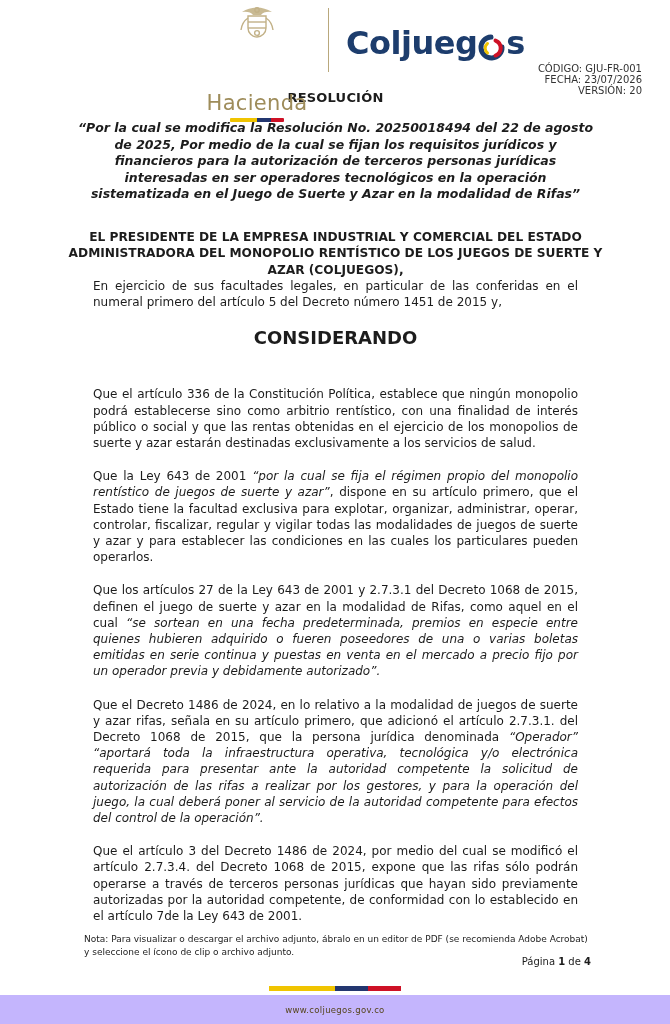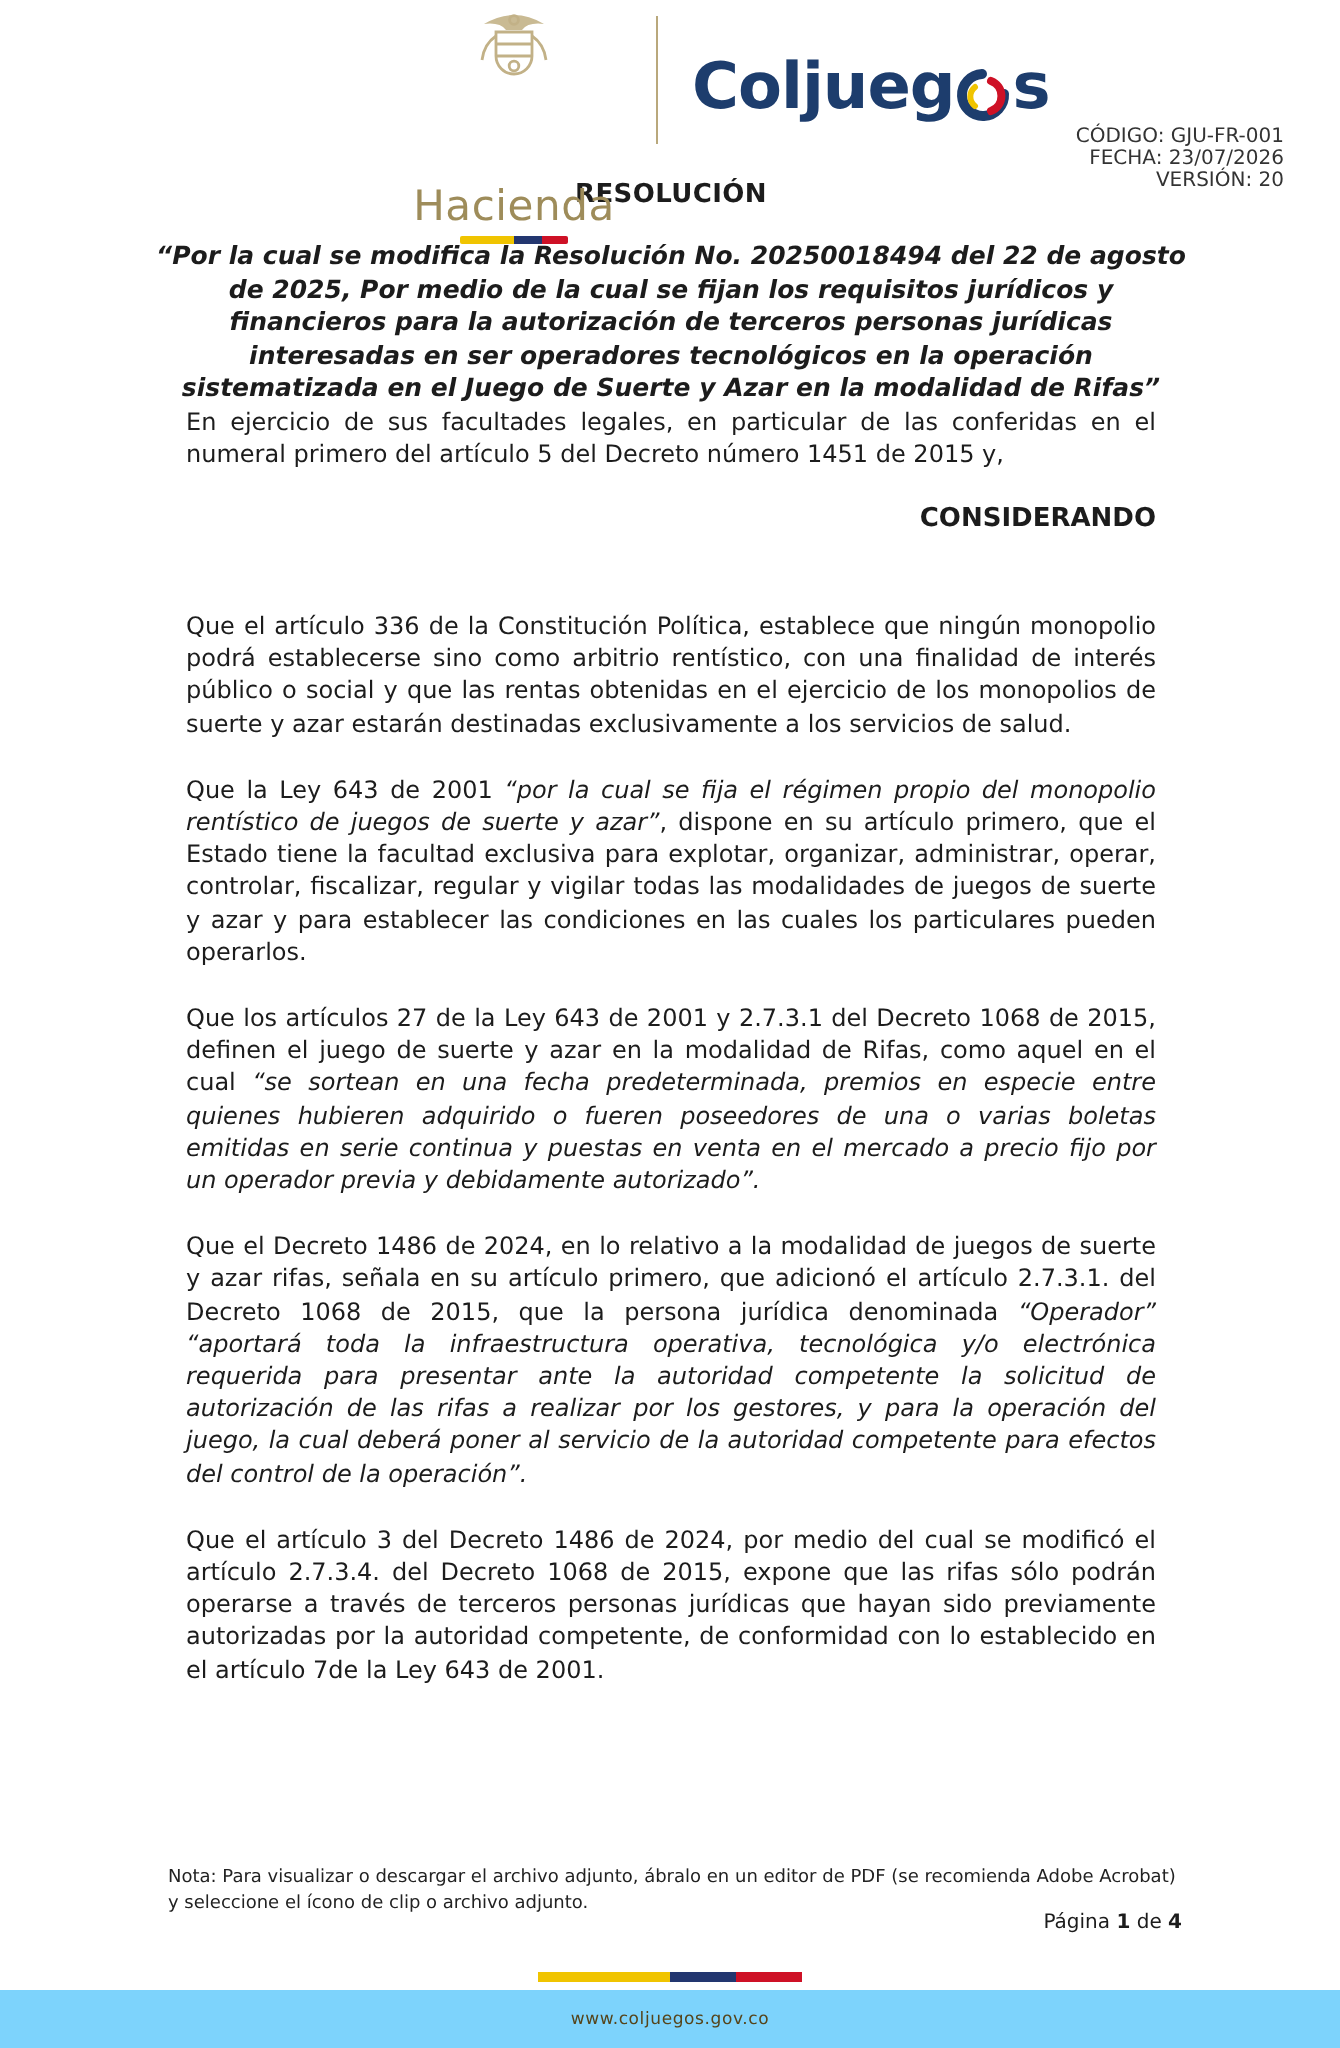--- a/index.html
+++ b/index.html
@@ -22,29 +22,29 @@
   .colj-o{display:inline-block;width:27px;height:27px;margin:3px 1px 0 1px;}
   .code-block{position:absolute;right:28px;top:30px;text-align:right;font-size:10px;line-height:11px;color:#333;margin-top:33px;}
   
   .doc-body{padding:0 92px 0 93px;}
   .res-title{margin:6px 0 0;text-align:center;font-size:13px;font-weight:bold;letter-spacing:.2px;}
   .subject{margin:15px -19px 0;text-align:center;font-weight:bold;font-style:italic;
     font-size:12.5px;line-height:16.5px;}
   .authority{margin:26px -29px 0;text-align:center;font-weight:bold;font-size:12.2px;line-height:16.5px;}
   .preamble{margin-top:39px;margin-bottom:0;}
   .body-par{font-size:12px;line-height:16.2px;text-align:justify;margin:0 0 17px 0;}
-  .considerando{margin:17px 0 38px;text-align:right;font-size:13px;font-weight:bold;}
+  .considerando{margin:17px 0 38px;text-align:center;font-size:18px;font-weight:bold;}
   .it{font-style:italic;}
   
   .note{position:absolute;left:84px;right:74px;top:933px;font-size:9px;line-height:12.5px;color:#222;margin:0;}
   .pagenum{position:absolute;right:79px;top:956px;font-size:10px;margin:0;color:#1c1c1c;}
   .pagenum b{font-weight:bold;}
   .flag-strip{position:absolute;left:50%;top:986px;transform:translateX(-50%);
     width:132px;height:5px;display:flex;overflow:hidden;}
-  .gold-bar{position:absolute;left:0;right:0;top:995px;height:29px;background:#7dd3fc;
+  .gold-bar{position:absolute;left:0;right:0;top:995px;height:29px;background:#c4b5fd;
     display:flex;align-items:center;justify-content:center;}
   .gold-bar span{font-size:8.5px;color:#55441a;letter-spacing:.3px;cursor:pointer;}
 </style>
 </head>
 <body>
 
 <div class="page">
 
   <header class="doc-header">
     <div class="logo-hacienda">
@@ -85,20 +85,21 @@
     <div class="code-block">
       <div>CÓDIGO: GJU-FR-001</div>
       <div>FECHA: 23/07/2026</div>
       <div>VERSIÓN: 20</div>
     </div>
   </header>
 
   <main class="doc-body">
     <h1 class="res-title">RESOLUCIÓN</h1>
     <p class="subject">“Por la cual se modifica la Resolución No. 20250018494 del 22 de agosto de 2025, Por medio de la cual se fijan los requisitos jurídicos y financieros para la autorización de terceros personas jurídicas interesadas en ser operadores tecnológicos en la operación sistematizada en el Juego de Suerte y Azar en la modalidad de Rifas”</p>
+    <p class="authority">EL PRESIDENTE DE LA EMPRESA INDUSTRIAL Y COMERCIAL DEL ESTADO ADMINISTRADORA DEL MONOPOLIO RENTÍSTICO DE LOS JUEGOS DE SUERTE Y AZAR (COLJUEGOS),</p>
     <p class="body-par preamble">En ejercicio de sus facultades legales, en particular de las conferidas en el numeral primero del artículo 5 del Decreto número 1451 de 2015 y,</p>
     <h2 class="considerando">CONSIDERANDO</h2>
     <div id="paragraphs">
         <p class="body-par"><span>Que el artículo 336 de la Constitución Política, establece que ningún monopolio podrá establecerse sino como arbitrio rentístico, con una finalidad de interés público o social y que las rentas obtenidas en el ejercicio de los monopolios de suerte y azar estarán destinadas exclusivamente a los servicios de salud.</span></p>
         <p class="body-par"><span>Que la Ley 643 de 2001 </span><span class="it">“por la cual se fija el régimen propio del monopolio rentístico de juegos de suerte y azar”</span><span>, dispone en su artículo primero, que el Estado tiene la facultad exclusiva para explotar, organizar, administrar, operar, controlar, fiscalizar, regular y vigilar todas las modalidades de juegos de suerte y azar y para establecer las condiciones en las cuales los particulares pueden operarlos.</span></p>
         <p class="body-par"><span>Que los artículos 27 de la Ley 643 de 2001 y 2.7.3.1 del Decreto 1068 de 2015, definen el juego de suerte y azar en la modalidad de Rifas, como aquel en el cual </span><span class="it">“se sortean en una fecha predeterminada, premios en especie entre quienes hubieren adquirido o fueren poseedores de una o varias boletas emitidas en serie continua y puestas en venta en el mercado a precio fijo por un operador previa y debidamente autorizado”.</span></p>
         <p class="body-par"><span>Que el Decreto 1486 de 2024, en lo relativo a la modalidad de juegos de suerte y azar rifas, señala en su artículo primero, que adicionó el artículo 2.7.3.1. del Decreto 1068 de 2015, que la persona jurídica denominada </span><span class="it">“Operador” “aportará toda la infraestructura operativa, tecnológica y/o electrónica requerida para presentar ante la autoridad competente la solicitud de autorización de las rifas a realizar por los gestores, y para la operación del juego, la cual deberá poner al servicio de la autoridad competente para efectos del control de la operación”.</span></p>
         <p class="body-par"><span>Que el artículo 3 del Decreto 1486 de 2024, por medio del cual se modificó el artículo 2.7.3.4. del Decreto 1068 de 2015, expone que las rifas sólo podrán operarse a través de terceros personas jurídicas que hayan sido previamente autorizadas por la autoridad competente, de conformidad con lo establecido en el artículo 7de la Ley 643 de 2001.</span></p>
       </div>
   </main>

